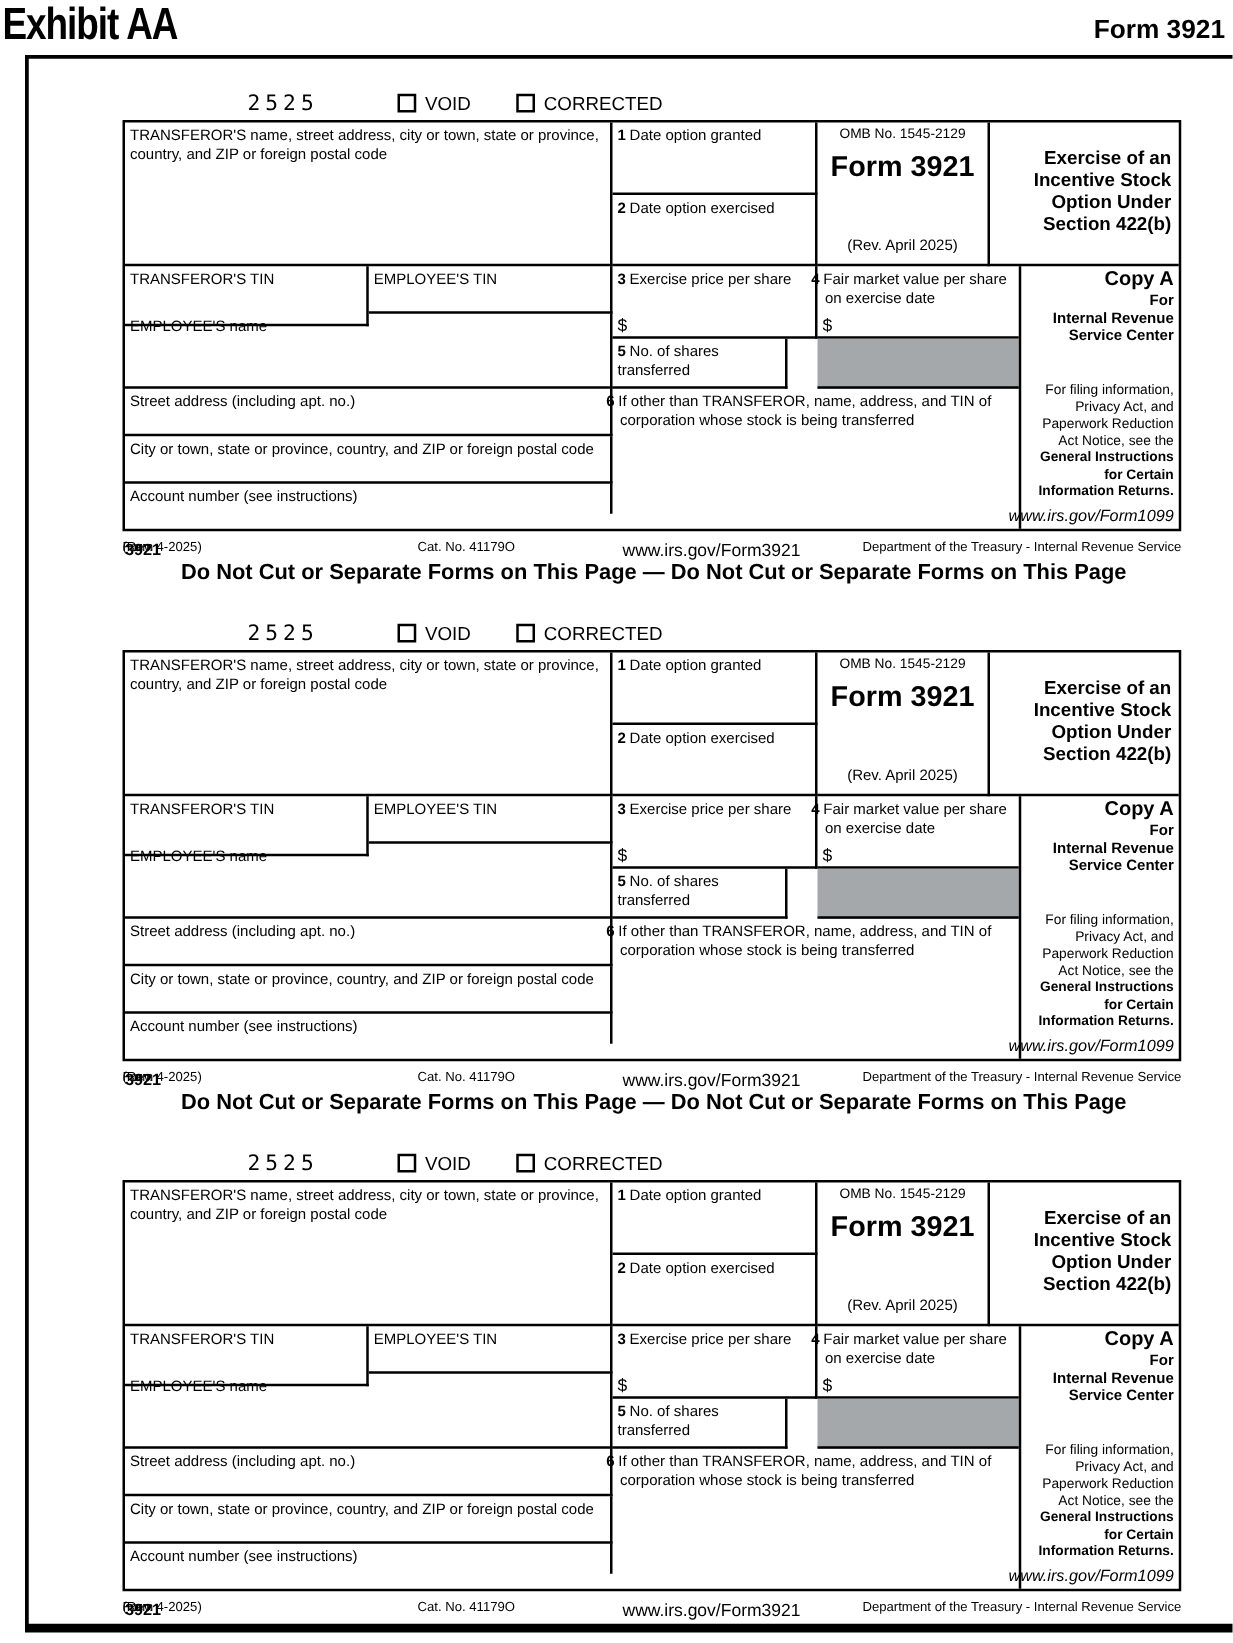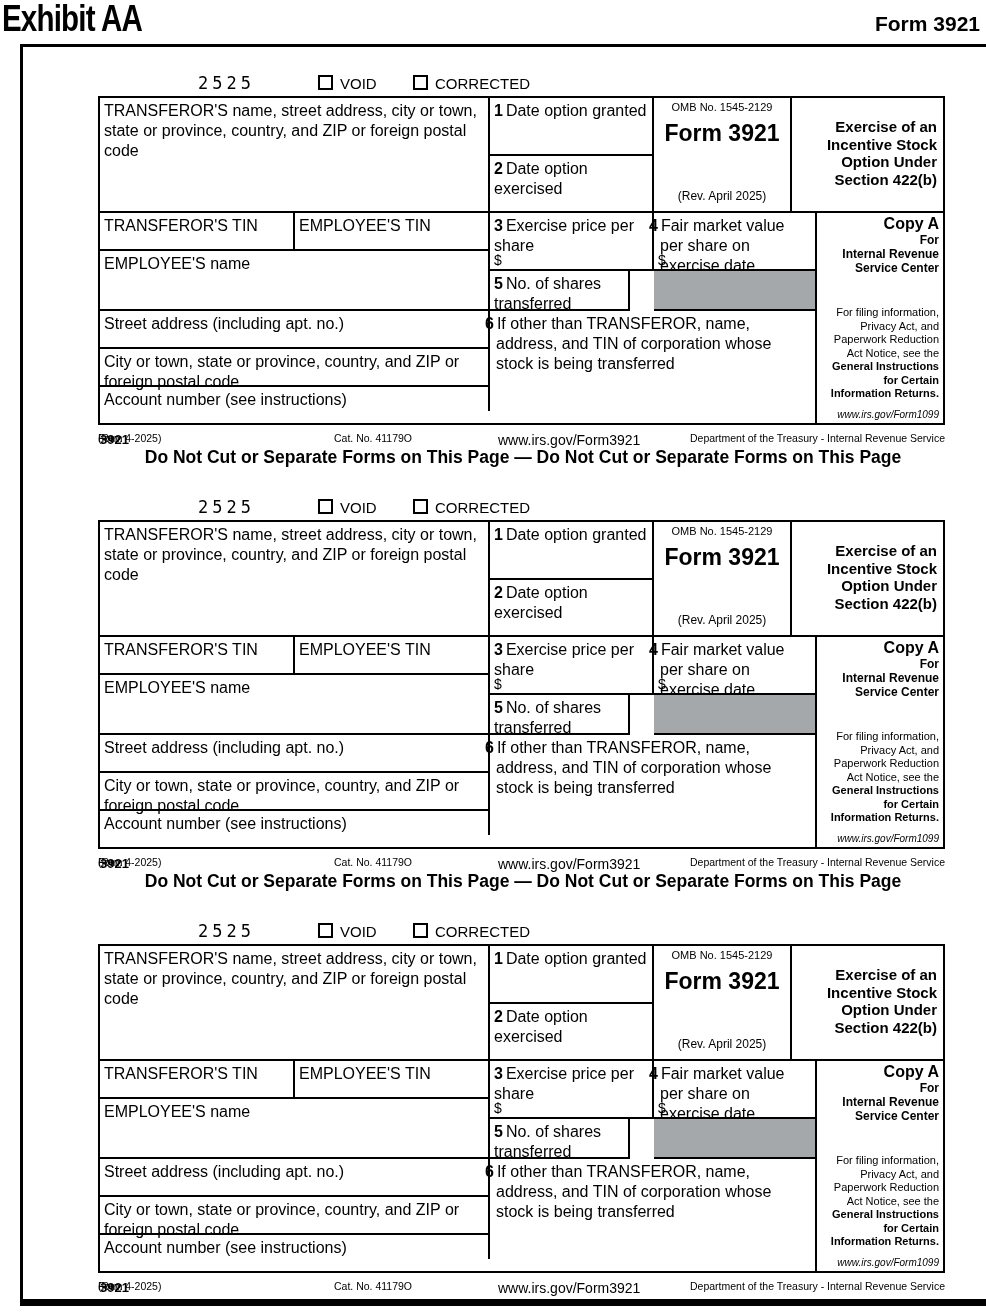--- a/index.html
+++ b/index.html
@@ -42,29 +42,29 @@
   .chk-label { position:absolute; top:3px; font-size:15px; }
   .void-label { left:242px; }
   .corrected-label { left:337px; }
 
   
   .copy-table {
     position:absolute; left:0; top:24px; width:847px; height:329px;
     border:2px solid #000; background:#fff;
   }
   .cell { position:absolute; }
-  .lbl { display:block; padding:3px 4px; font-size:16px; line-height:1.25; }
+  .lbl { display:block; padding:3px 4px; font-size:12px; line-height:1.25; }
   .bn { font-weight:bold; margin-right:3px; }
   .hang { padding-left:6px; text-indent:-11px; }
   .bd-r { border-right:2px solid #000; }
   .bd-b { border-bottom:2px solid #000; }
   .bd-l { border-left:2px solid #000; }
 
   .c-transferor { left:0; top:0; width:390px; height:115px; }
-  .c-tin1 { left:0; top:115px; width:195px; height:38px; }
+  .c-tin1 { left:0; top:115px; width:195px; height:48px; }
   .c-tin2 { left:195px; top:115px; width:195px; height:38px; }
   .c-empname { left:0; top:153px; width:390px; height:60px; }
   .c-street { left:0; top:213px; width:390px; height:38px; }
   .c-city { left:0; top:251px; width:390px; height:38px; }
   .c-account { left:0; top:289px; width:390px; height:24px; }
   .c-box1 { left:390px; top:0; width:164px; height:58px; }
   .c-box2 { left:390px; top:58px; width:164px; height:57px; }
   .c-omb { left:554px; top:0; width:138px; height:115px; text-align:center;
            display:flex; flex-direction:column; align-items:center; }
   .c-title { left:692px; top:0; width:151px; height:115px; }
@@ -85,21 +85,21 @@
   }
   .dollar { position:absolute; left:4px; bottom:1px; font-size:14px; }
 
   .c-copya { display:flex; flex-direction:column; align-items:flex-end;
              padding:2px 4px; text-align:right; }
   .copy-label { font-size:16px; font-weight:bold;padding-left:20px; }
   .for-line { font-size:12px; font-weight:bold; line-height:1.18; }
   .copya-note { margin-top:31px; font-size:11px; line-height:1.22; }
   .copya-note b { font-weight:bold; }
   .copya-url { position:absolute; right:4px; bottom:3px;
-               font-size:10px; font-style:italic; }
+               font-size:13px; font-style:italic; }
 
   
   .copy-footer { position:absolute; left:0; top:357px; width:100%; height:18px; }
   .copy-footer span { position:absolute; white-space:nowrap; }
   .f-left { left:0; top:3px; font-size:10.5px; }
   .f-num { font-size:13px; font-weight:bold; margin:0 3px 0 2px; }
   .f-cat { left:236px; top:3px; font-size:10.5px; }
   .f-url { left:400px; top:3px; font-size:14px; }
   .f-dept { right:0; top:3px; font-size:10.5px; }
 

